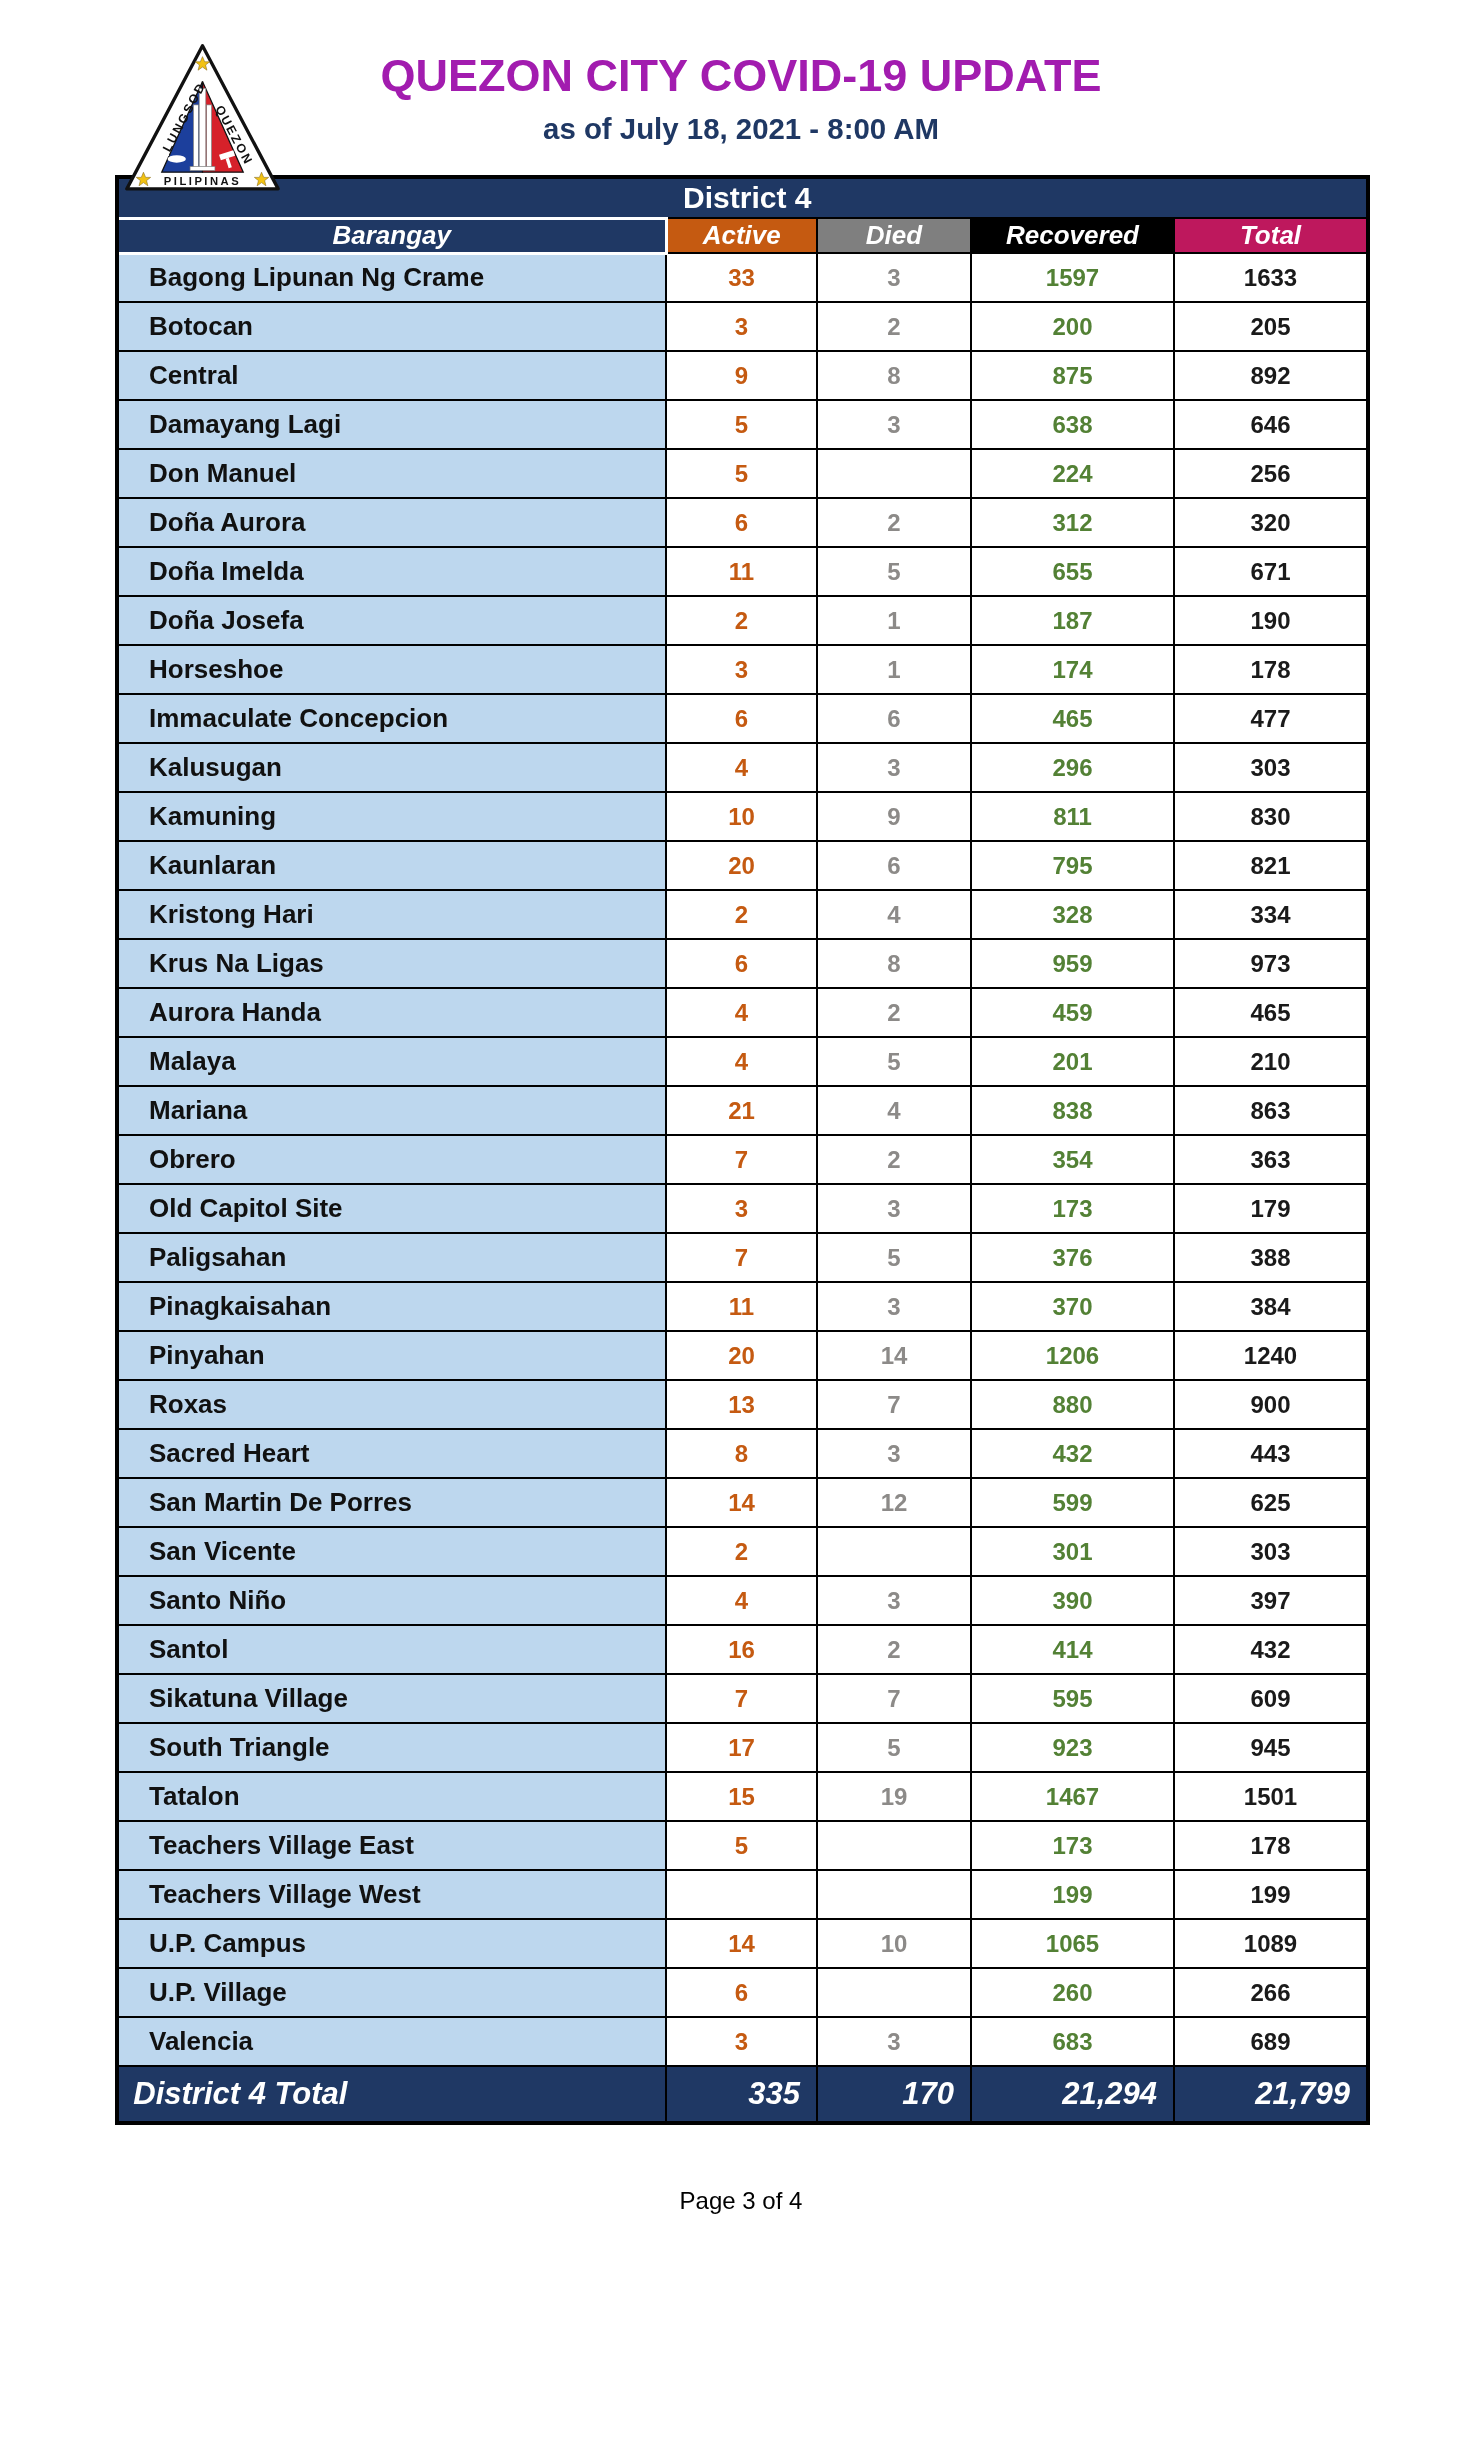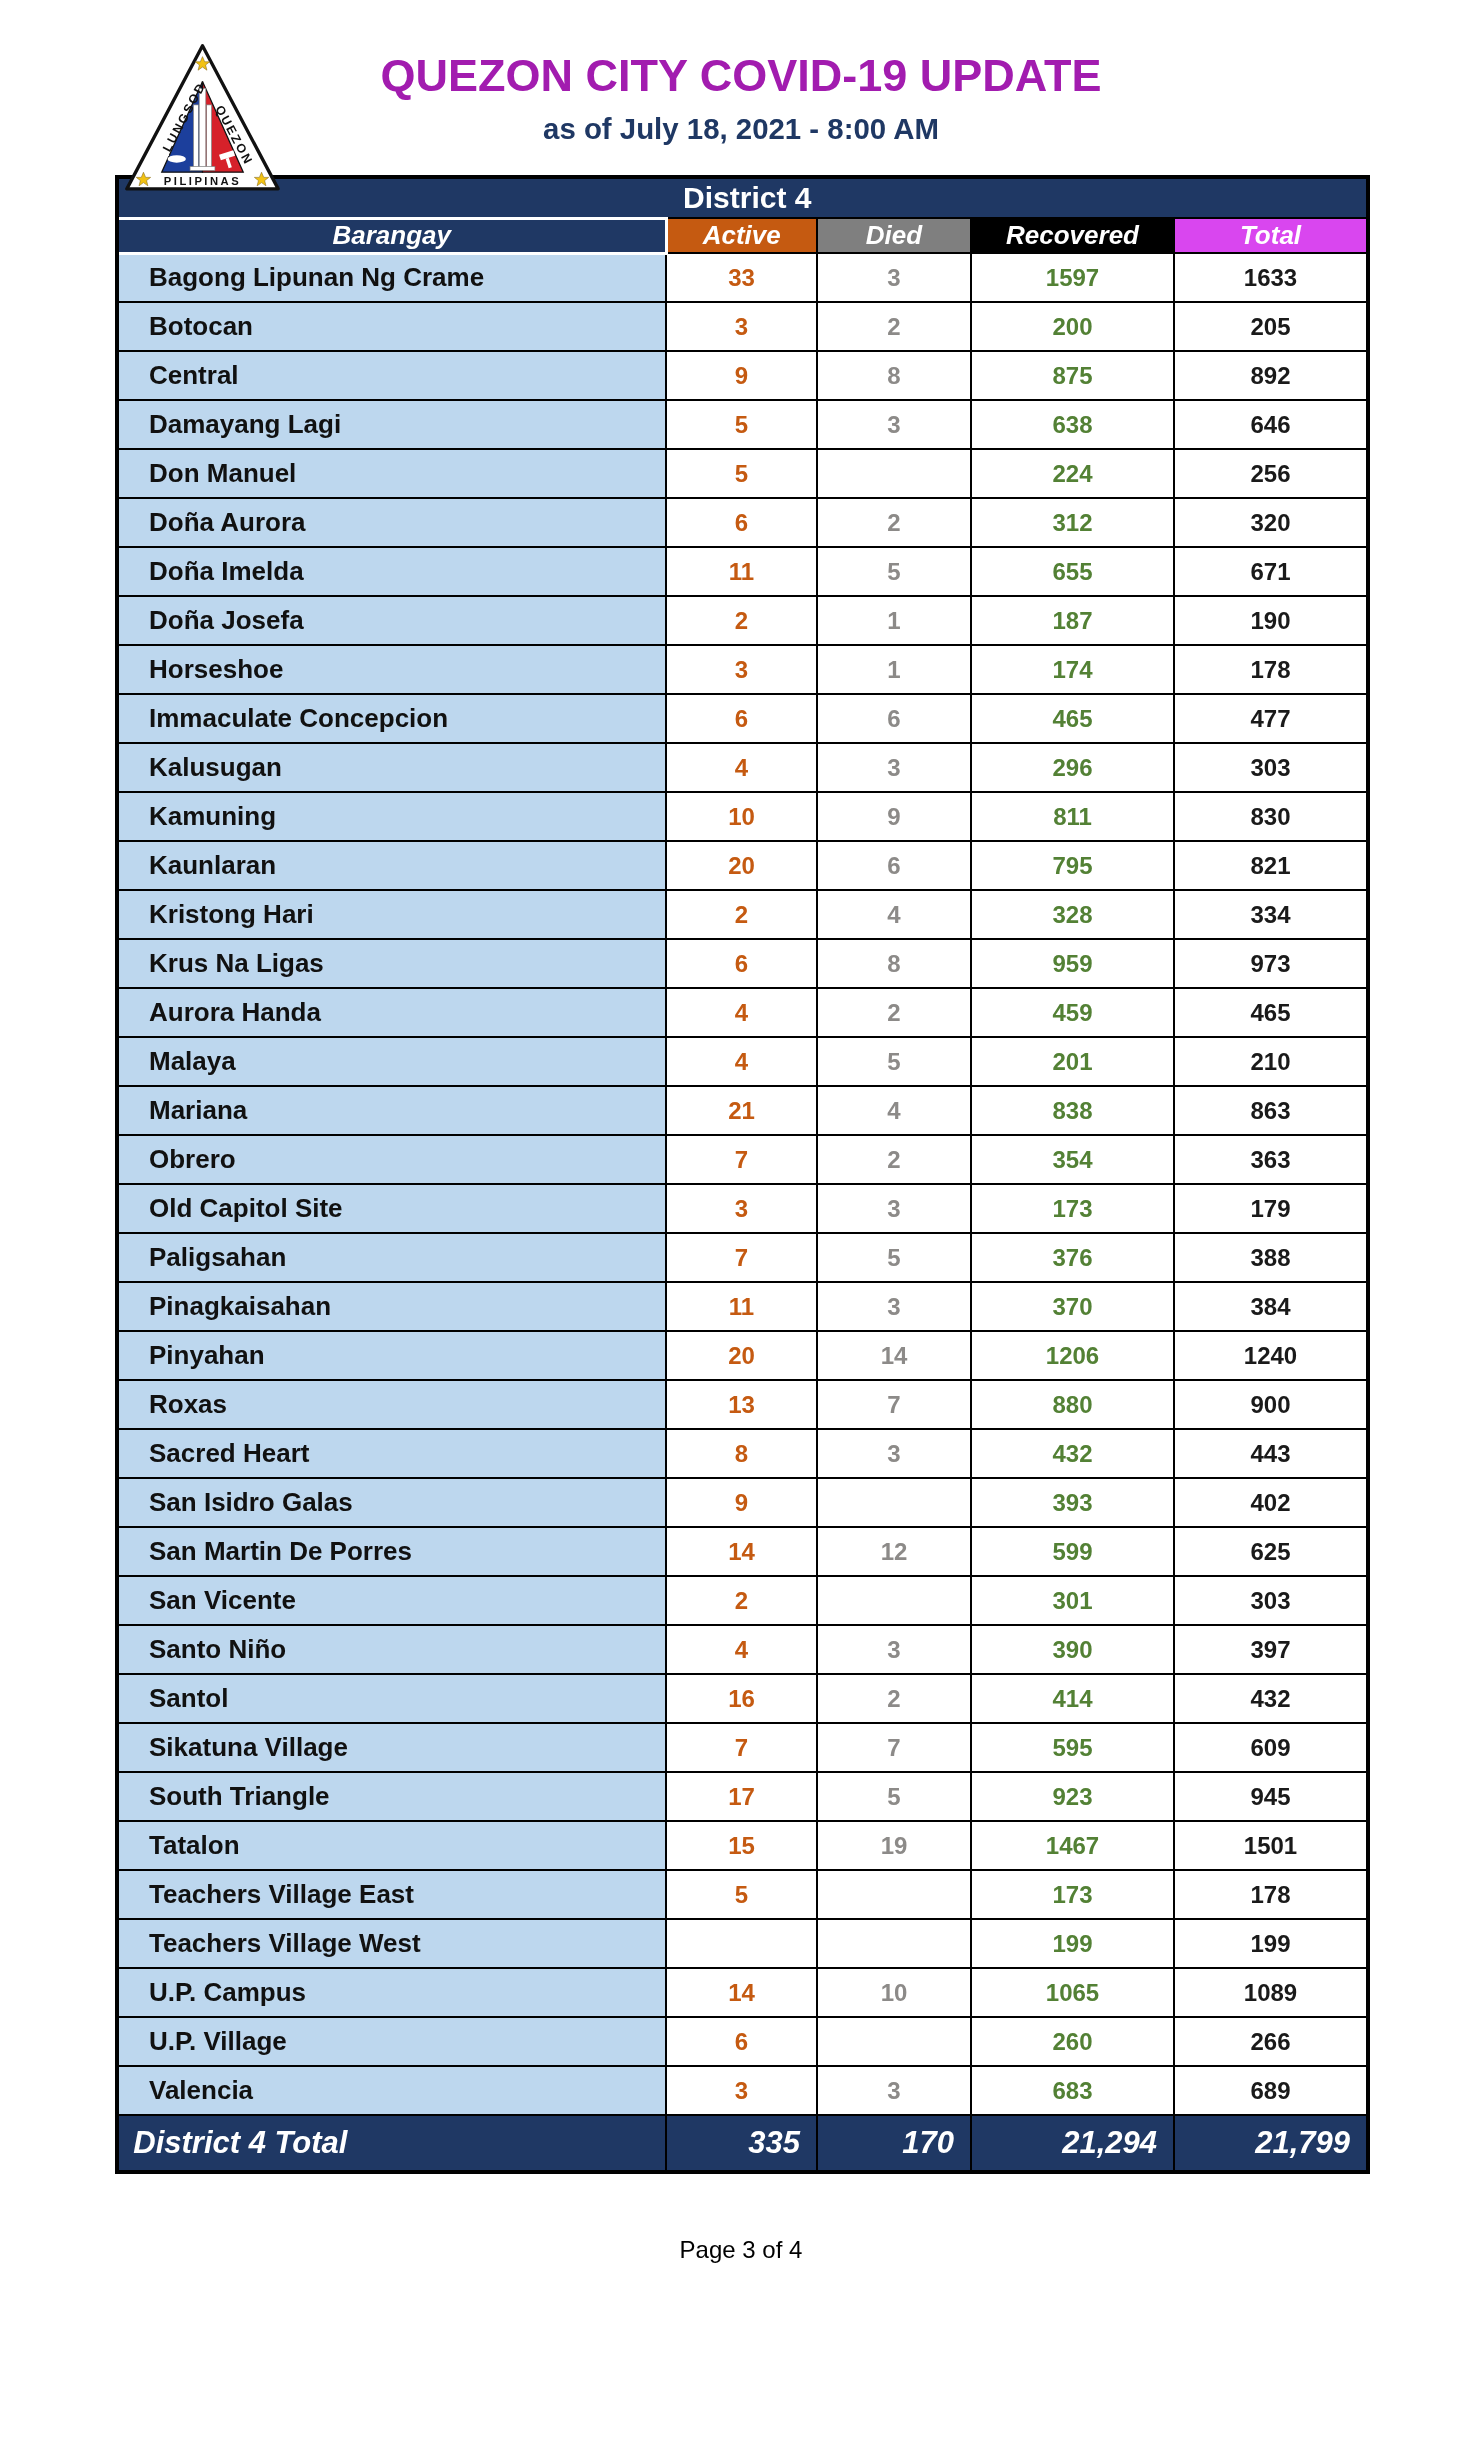--- a/index.html
+++ b/index.html
@@ -75,21 +75,21 @@
   }
   th.h-brgy {
     background: #1F3864;
     border-top: 3.2px solid #fff;
     border-right: 3.2px solid #fff;
     border-bottom: 3.2px solid #fff;
   }
   th.h-active    { background: #C55A11; border-left: 3.2px solid #fff; border-right: 2.4px solid #000; border-bottom: 2.4px solid #000; }
   th.h-died      { background: #7F7F7F; border-right: 2.4px solid #000; border-bottom: 2.4px solid #000; }
   th.h-recovered { background: #000000; border-right: 2.4px solid #000; border-bottom: 2.4px solid #000; }
-  th.h-total     { background: #d946ef; border-bottom: 2.4px solid #000; }
+  th.h-total     { background: #be185d; border-bottom: 2.4px solid #000; }
 
   tbody td {
     height: 49px;
     border: 2.4px solid #000;
     font-weight: 700;
     font-size: 24px;
     text-align: center;
     background: #fff;
   }
   tbody td.cell-brgy {
@@ -381,27 +381,20 @@
   </tr>
 
   <tr>
     <td class="cell-brgy">Sacred Heart</td>
     <td class="cell-active">8</td>
     <td class="cell-died">3</td>
     <td class="cell-recovered">432</td>
     <td class="cell-total">443</td>
   </tr>
 
-  <tr>
-    <td class="cell-brgy">San Isidro Galas</td>
-    <td class="cell-active">9</td>
-    <td class="cell-died"></td>
-    <td class="cell-recovered">393</td>
-    <td class="cell-total">402</td>
-  </tr>
 
   <tr>
     <td class="cell-brgy">San Martin De Porres</td>
     <td class="cell-active">14</td>
     <td class="cell-died">12</td>
     <td class="cell-recovered">599</td>
     <td class="cell-total">625</td>
   </tr>
 
   <tr>

